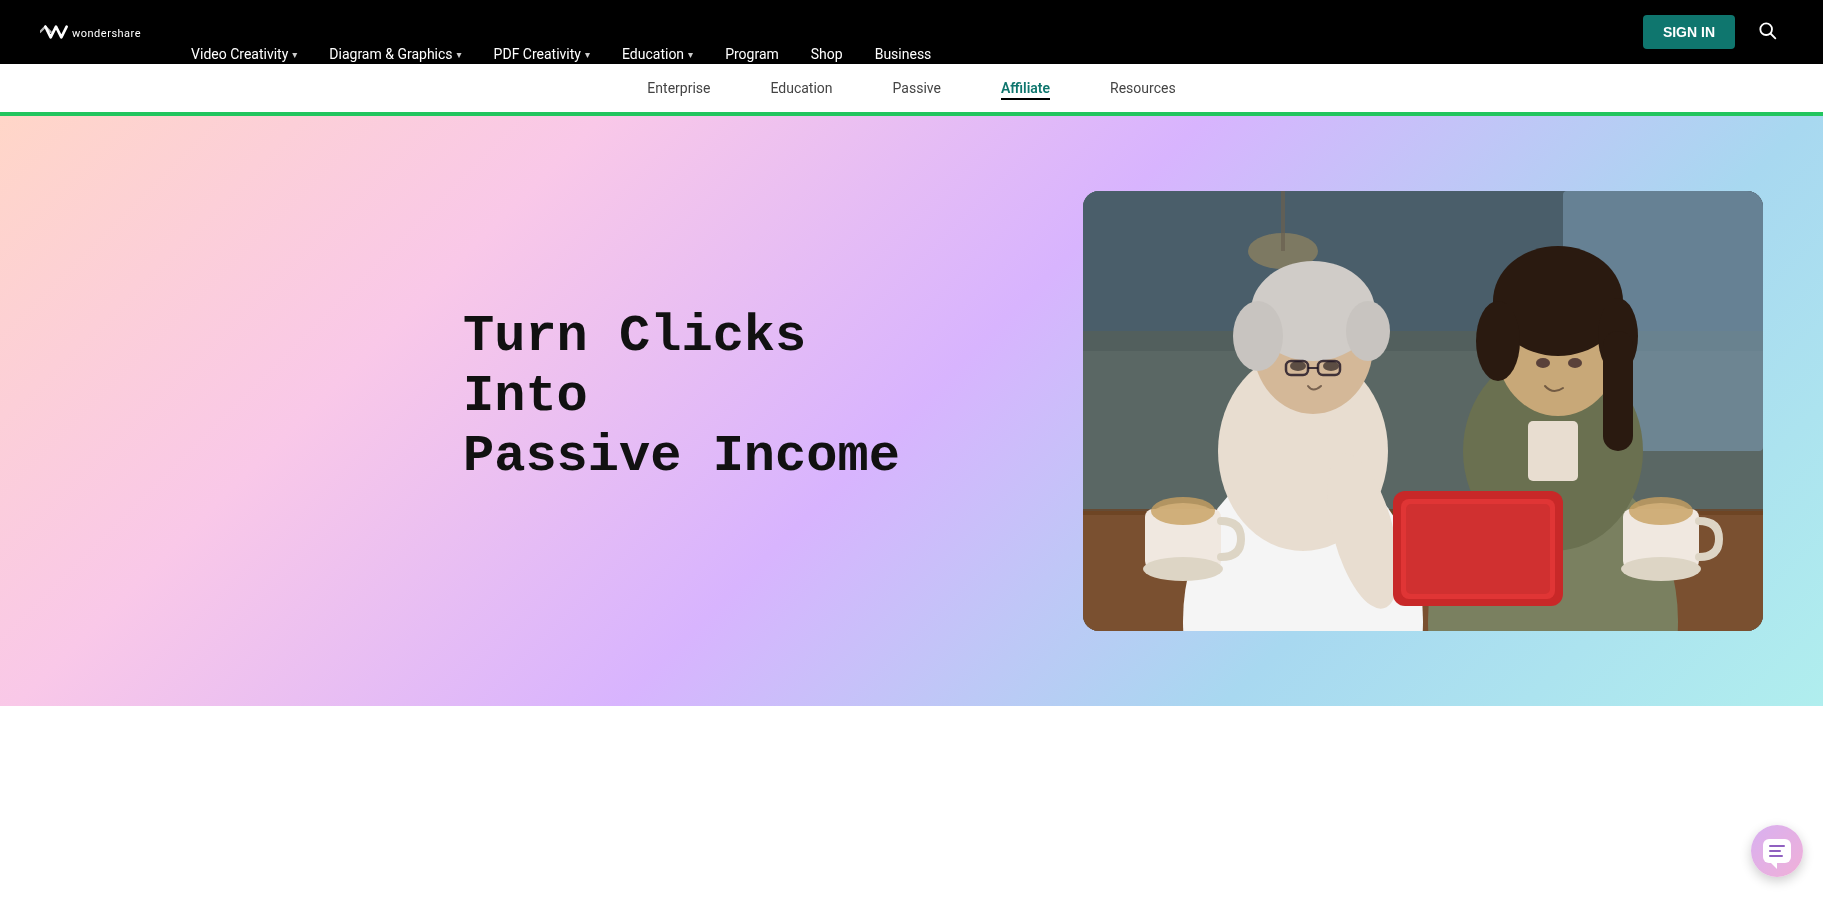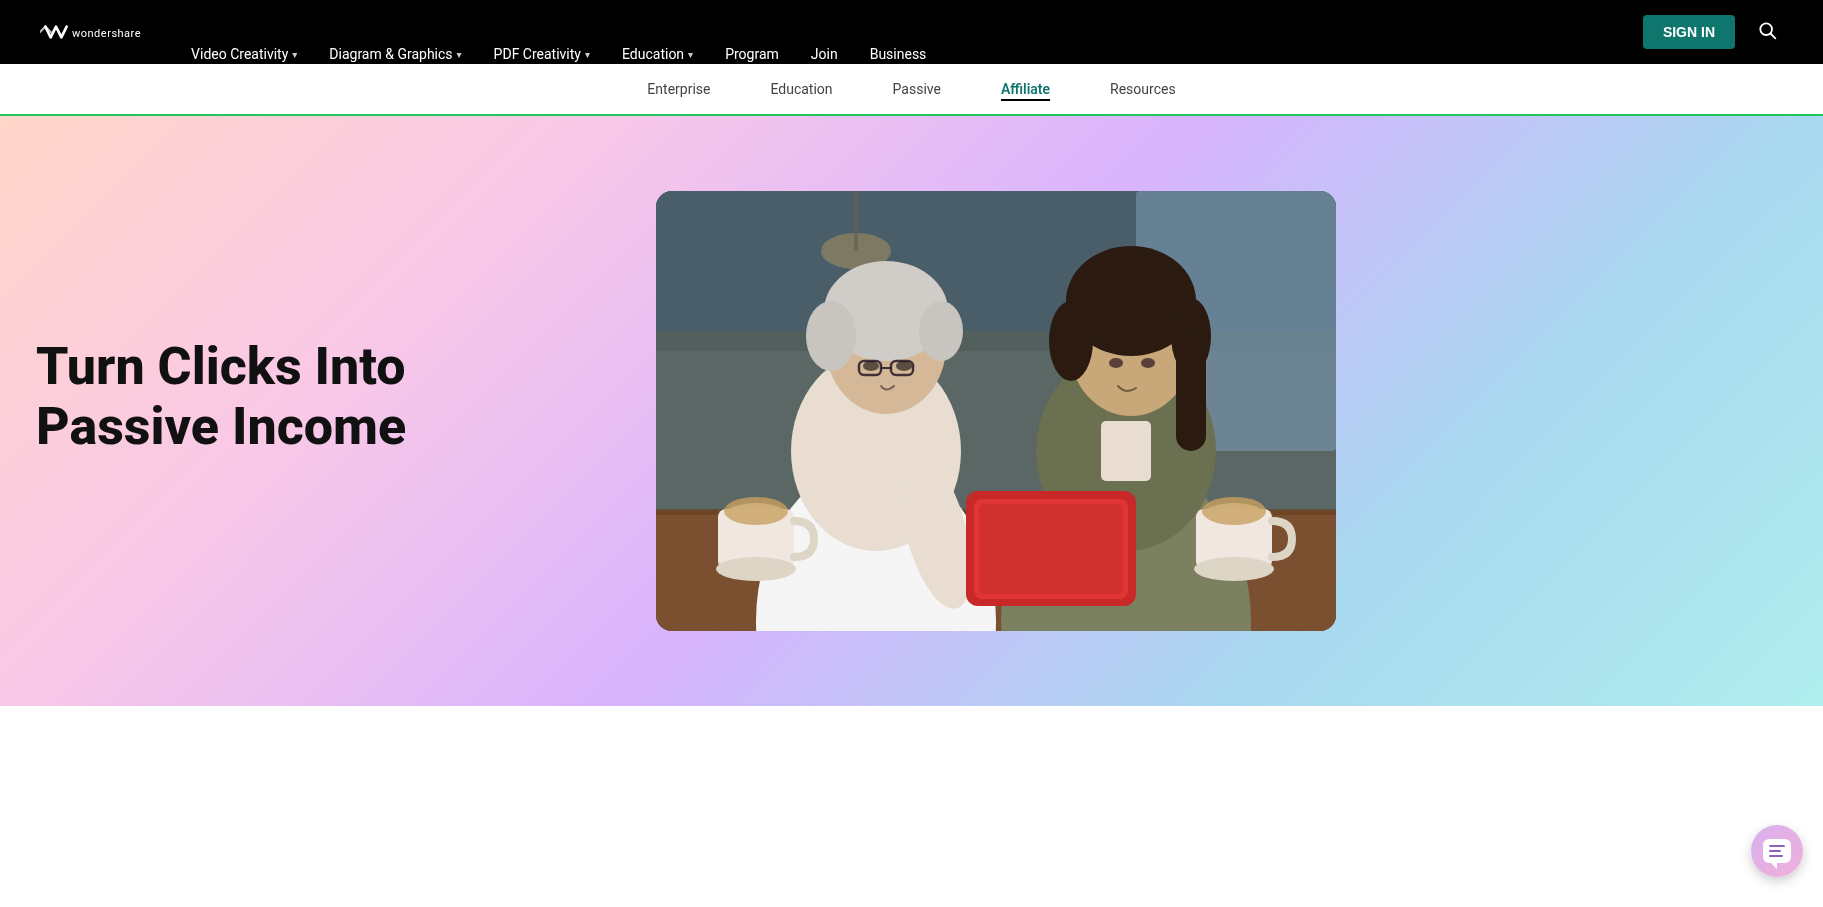--- a/index.html
+++ b/index.html
@@ -77,21 +77,21 @@
     }
 
     
     .sub-nav {
       background: #fff;
       display: flex;
       justify-content: center;
       align-items: center;
       gap: 60px;
       height: 52px;
-      border-bottom: 2px solid #22c55e;
+      border-bottom: 4px solid #22c55e;
     }
     .sub-nav-item {
       font-size: 14px;
       color: #444;
       cursor: pointer;
       padding: 4px 0;
       text-decoration: none;
     }
     .sub-nav-item.active {
       color: #0f766e;
@@ -99,24 +99,25 @@
       border-bottom: 2px solid #000;
       padding-bottom: 2px;
     }
 
     
     .hero {
       background: linear-gradient(135deg, #ffd6c8 0%, #f9c8e8 25%, #d8b4fe 50%, #a8d8f0 75%, #b0eeee 100%);
       min-height: 590px;
       display: flex;
       align-items: center;
-      justify-content: flex-start;
-      padding: 60px 36px;
+      justify-content: flex-end;
+      padding: 60px 60px;
       position: relative;
       overflow: hidden;
+      font-family: Liberation Mono, monospace;
     }
     .hero-content {
       display: flex;
       align-items: center;
       justify-content: space-between;
       width: 100%;
       max-width: 1300px;
       gap: 60px;
     }
     .hero-text {
@@ -241,21 +242,21 @@
         <span class="chevron">▾</span>
       </div>
       <div class="nav-item">
         <span>Education</span>
         <span class="chevron">▾</span>
       </div>
       <div class="nav-item">
         <span>Program</span>
       </div>
       <div class="nav-item">
-        <span>Join</span>
+        <span>Shop</span>
       </div>
       <div class="nav-item">
         <span>Business</span>
       </div>
     </div>
     <div class="nav-right">
       <button class="sign-in-btn">SIGN IN</button>
       <div class="search-icon-wrap">
         <svg width="20" height="20" viewBox="0 0 24 24" fill="none" stroke="white" stroke-width="2.2" stroke-linecap="round">
           <circle cx="11" cy="11" r="7"></circle>

